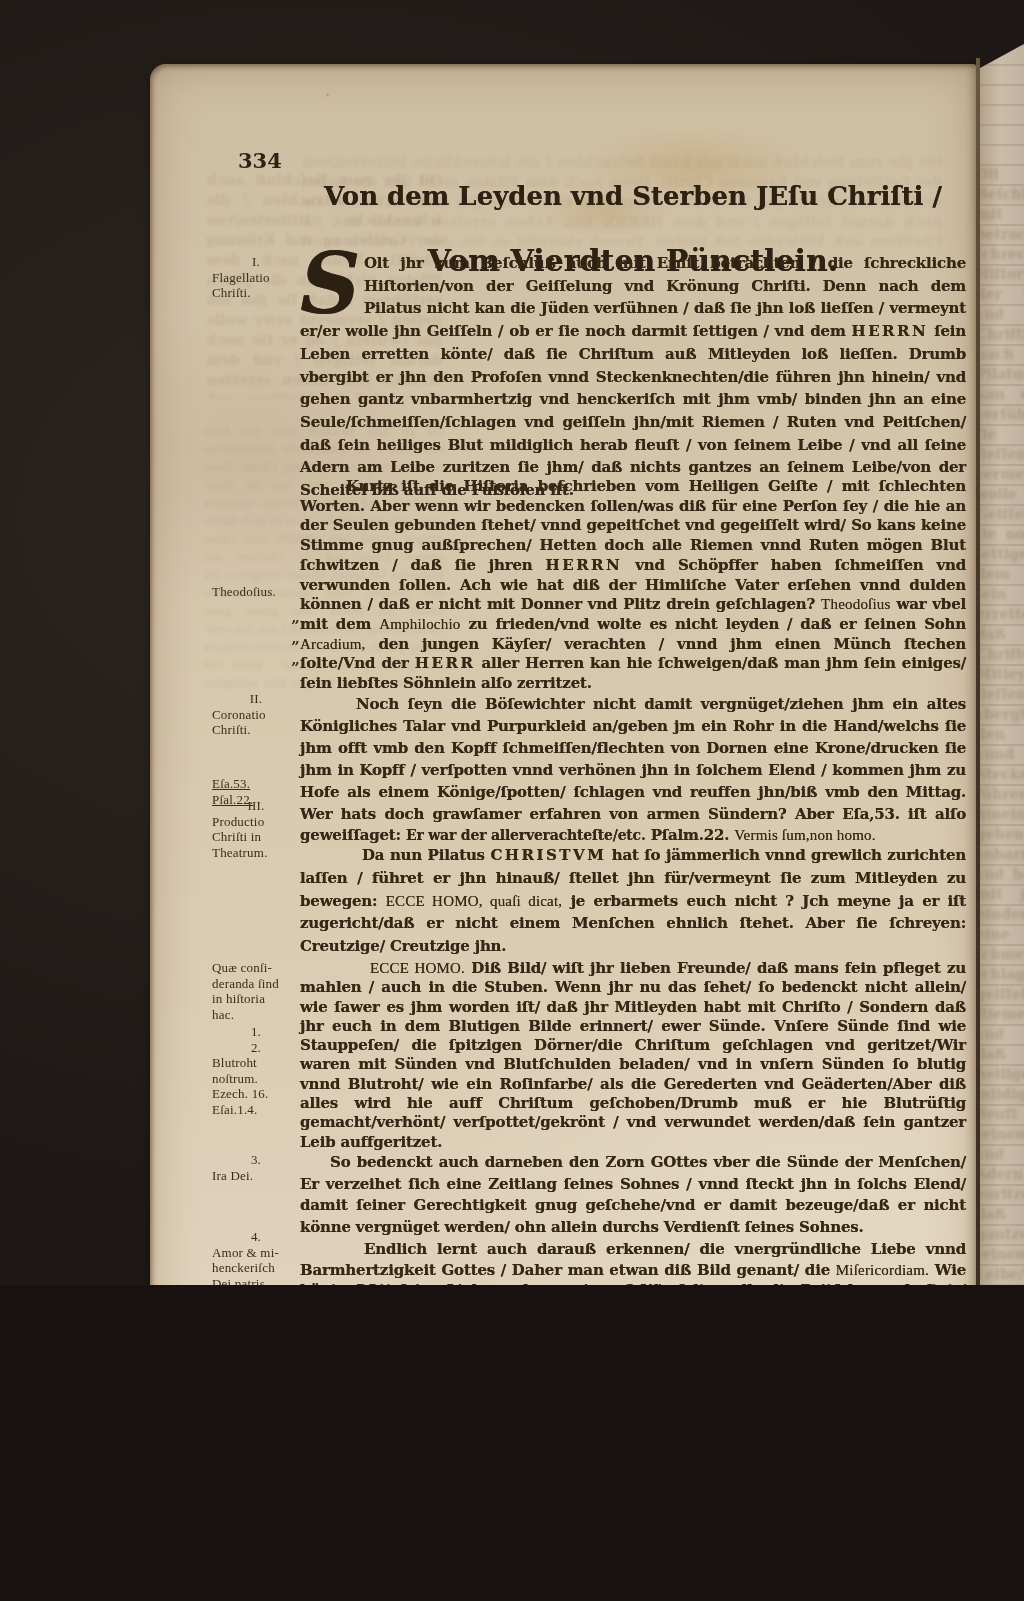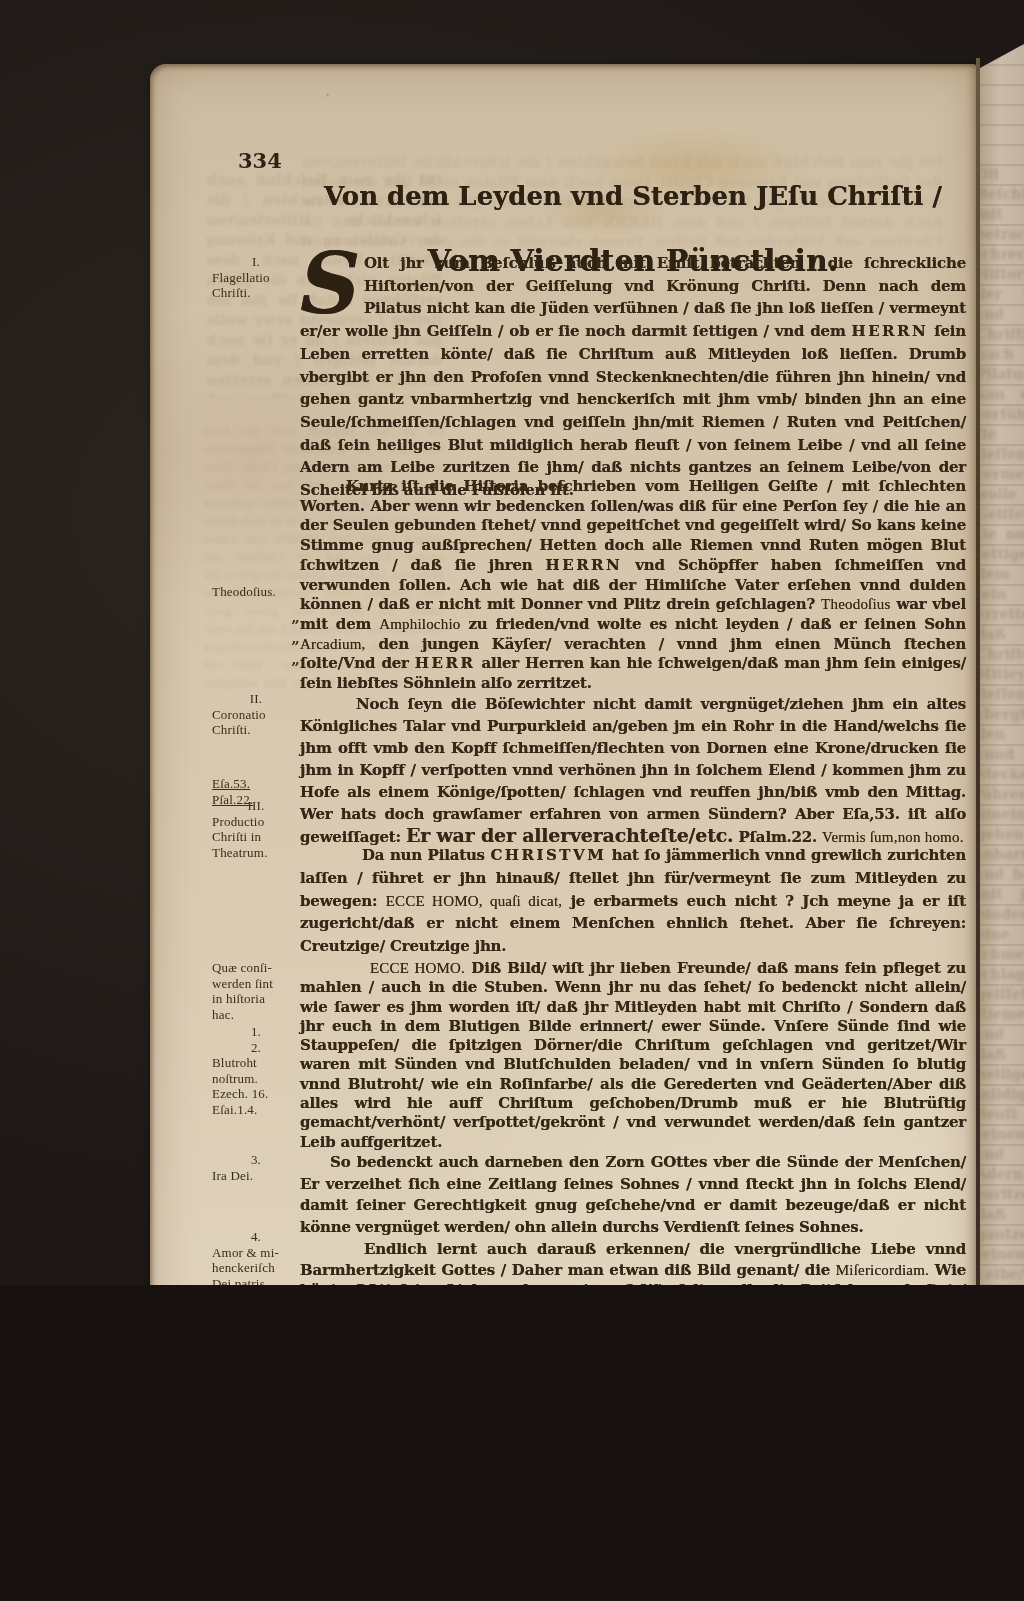--- a/index.html
+++ b/index.html
@@ -46,21 +46,21 @@
   .note .num{text-align:center;}
   .note.quote{text-align:right;font:bold 15px/21px "DejaVu Serif",serif;padding-right:2px;}
   #body-text{position:absolute;left:150px;top:0;width:666px;z-index:2;}
   .para{position:absolute;left:0;width:666px;text-align:justify;color:#352716;
         font:bold 15px/21.6px "DejaVu Serif",serif;letter-spacing:-.2px;
         text-shadow:0 0 .4px rgba(48,30,12,.75);}
   .dropcap{float:left;width:58px;height:64px;font:bold italic 84px/60px "DejaVu Serif",serif;
            color:#2c2012;margin:2px 6px 0 0;text-indent:0;}
   .seg-r{font-family:"Liberation Serif",serif;font-weight:normal;letter-spacing:.2px;}
   .seg-sc{letter-spacing:2.5px;}
-  .seg-b{font-size:19px;}
+  .seg-b{font-size:14px;}
   .catchword{position:absolute;left:0;top:1273px;width:666px;text-align:right;
              font:bold 15px/21px "DejaVu Serif",serif;color:#352716;}
   
   .bleed{position:absolute;z-index:1;color:#755c40;opacity:.13;filter:blur(1.4px);
          transform:scaleX(-1);font:bold 14px/20px "DejaVu Serif",serif;
          overflow:hidden;text-align:justify;pointer-events:none;}
   .b1{left:56px;top:106px;width:236px;height:228px;}
   .b2{left:152px;top:88px;width:640px;height:94px;opacity:.09;}
   .b3{left:54px;top:358px;width:240px;height:272px;opacity:.12;font:13px/18px "Liberation Serif",serif;}
   
@@ -111,21 +111,21 @@
           <div>Pſal.22.</div>
         </div>
         <div class="note" style="top: 734px;">
           <div class="num">III.</div>
           <div>Productio</div>
           <div>Chriſti in</div>
           <div>Theatrum.</div>
         </div>
         <div class="note" style="top: 896px;">
           <div>Quæ conſi-</div>
-          <div>werden ſint</div>
+          <div>deranda ſind</div>
           <div>in hiſtoria</div>
           <div>hac.</div>
         </div>
         <div class="note" style="top: 960px;">
           <div class="num">1.</div>
           <div class="num">2.</div>
           <div>Blutroht</div>
           <div>noſtrum.</div>
           <div>Ezech. 16.</div>
           <div>Eſai.1.4.</div>

